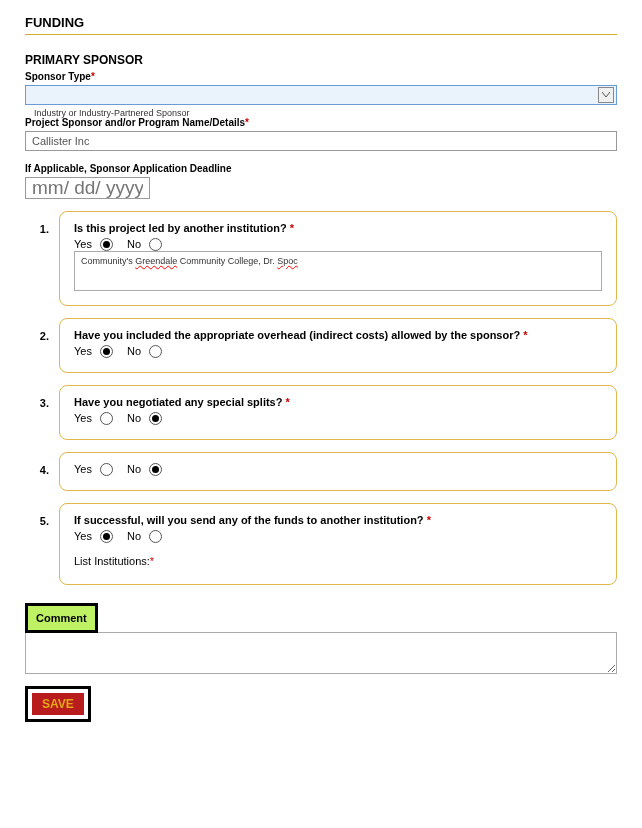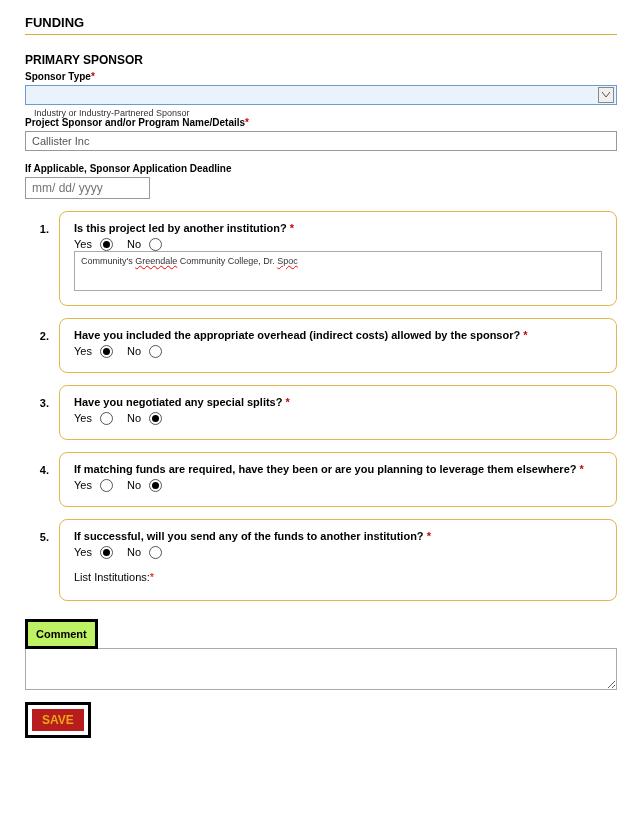--- a/index.html
+++ b/index.html
@@ -74,21 +74,21 @@
       font-size: 11px;
       color: #555;
       margin-bottom: 12px;
       font-family: inherit;
     }
     .date-input {
       width: 125px;
       border: 1px solid #999;
       height: 22px;
       padding: 2px 6px;
-      font-size: 12px;
+      font-size: 19px;
       color: #0c4a6e;
       margin-bottom: 12px;
       font-family: inherit;
     }
     .question-block {
       display: flex;
       margin-bottom: 12px;
     }
     .qnum {
       width: 34px;
@@ -284,23 +284,20 @@
       <label>No</label>
       <input type="radio" class="radio" name="q3" checked="" style="">
     </div>
   </div>
 </div>
 
 
 <div class="question-block">
   <div class="qnum">4.</div>
   <div class="qbox">
-    <div class="qtext">
-      <span>If matching funds are required, have they been or are you planning to leverage them elsewhere? </span><span class="req">*</span>
-    </div>
     <div class="radio-row">
       <label>Yes</label>
       <input type="radio" class="radio" name="q4" style="">
       <label>No</label>
       <input type="radio" class="radio" name="q4" checked="" style="">
     </div>
   </div>
 </div>
 
 

